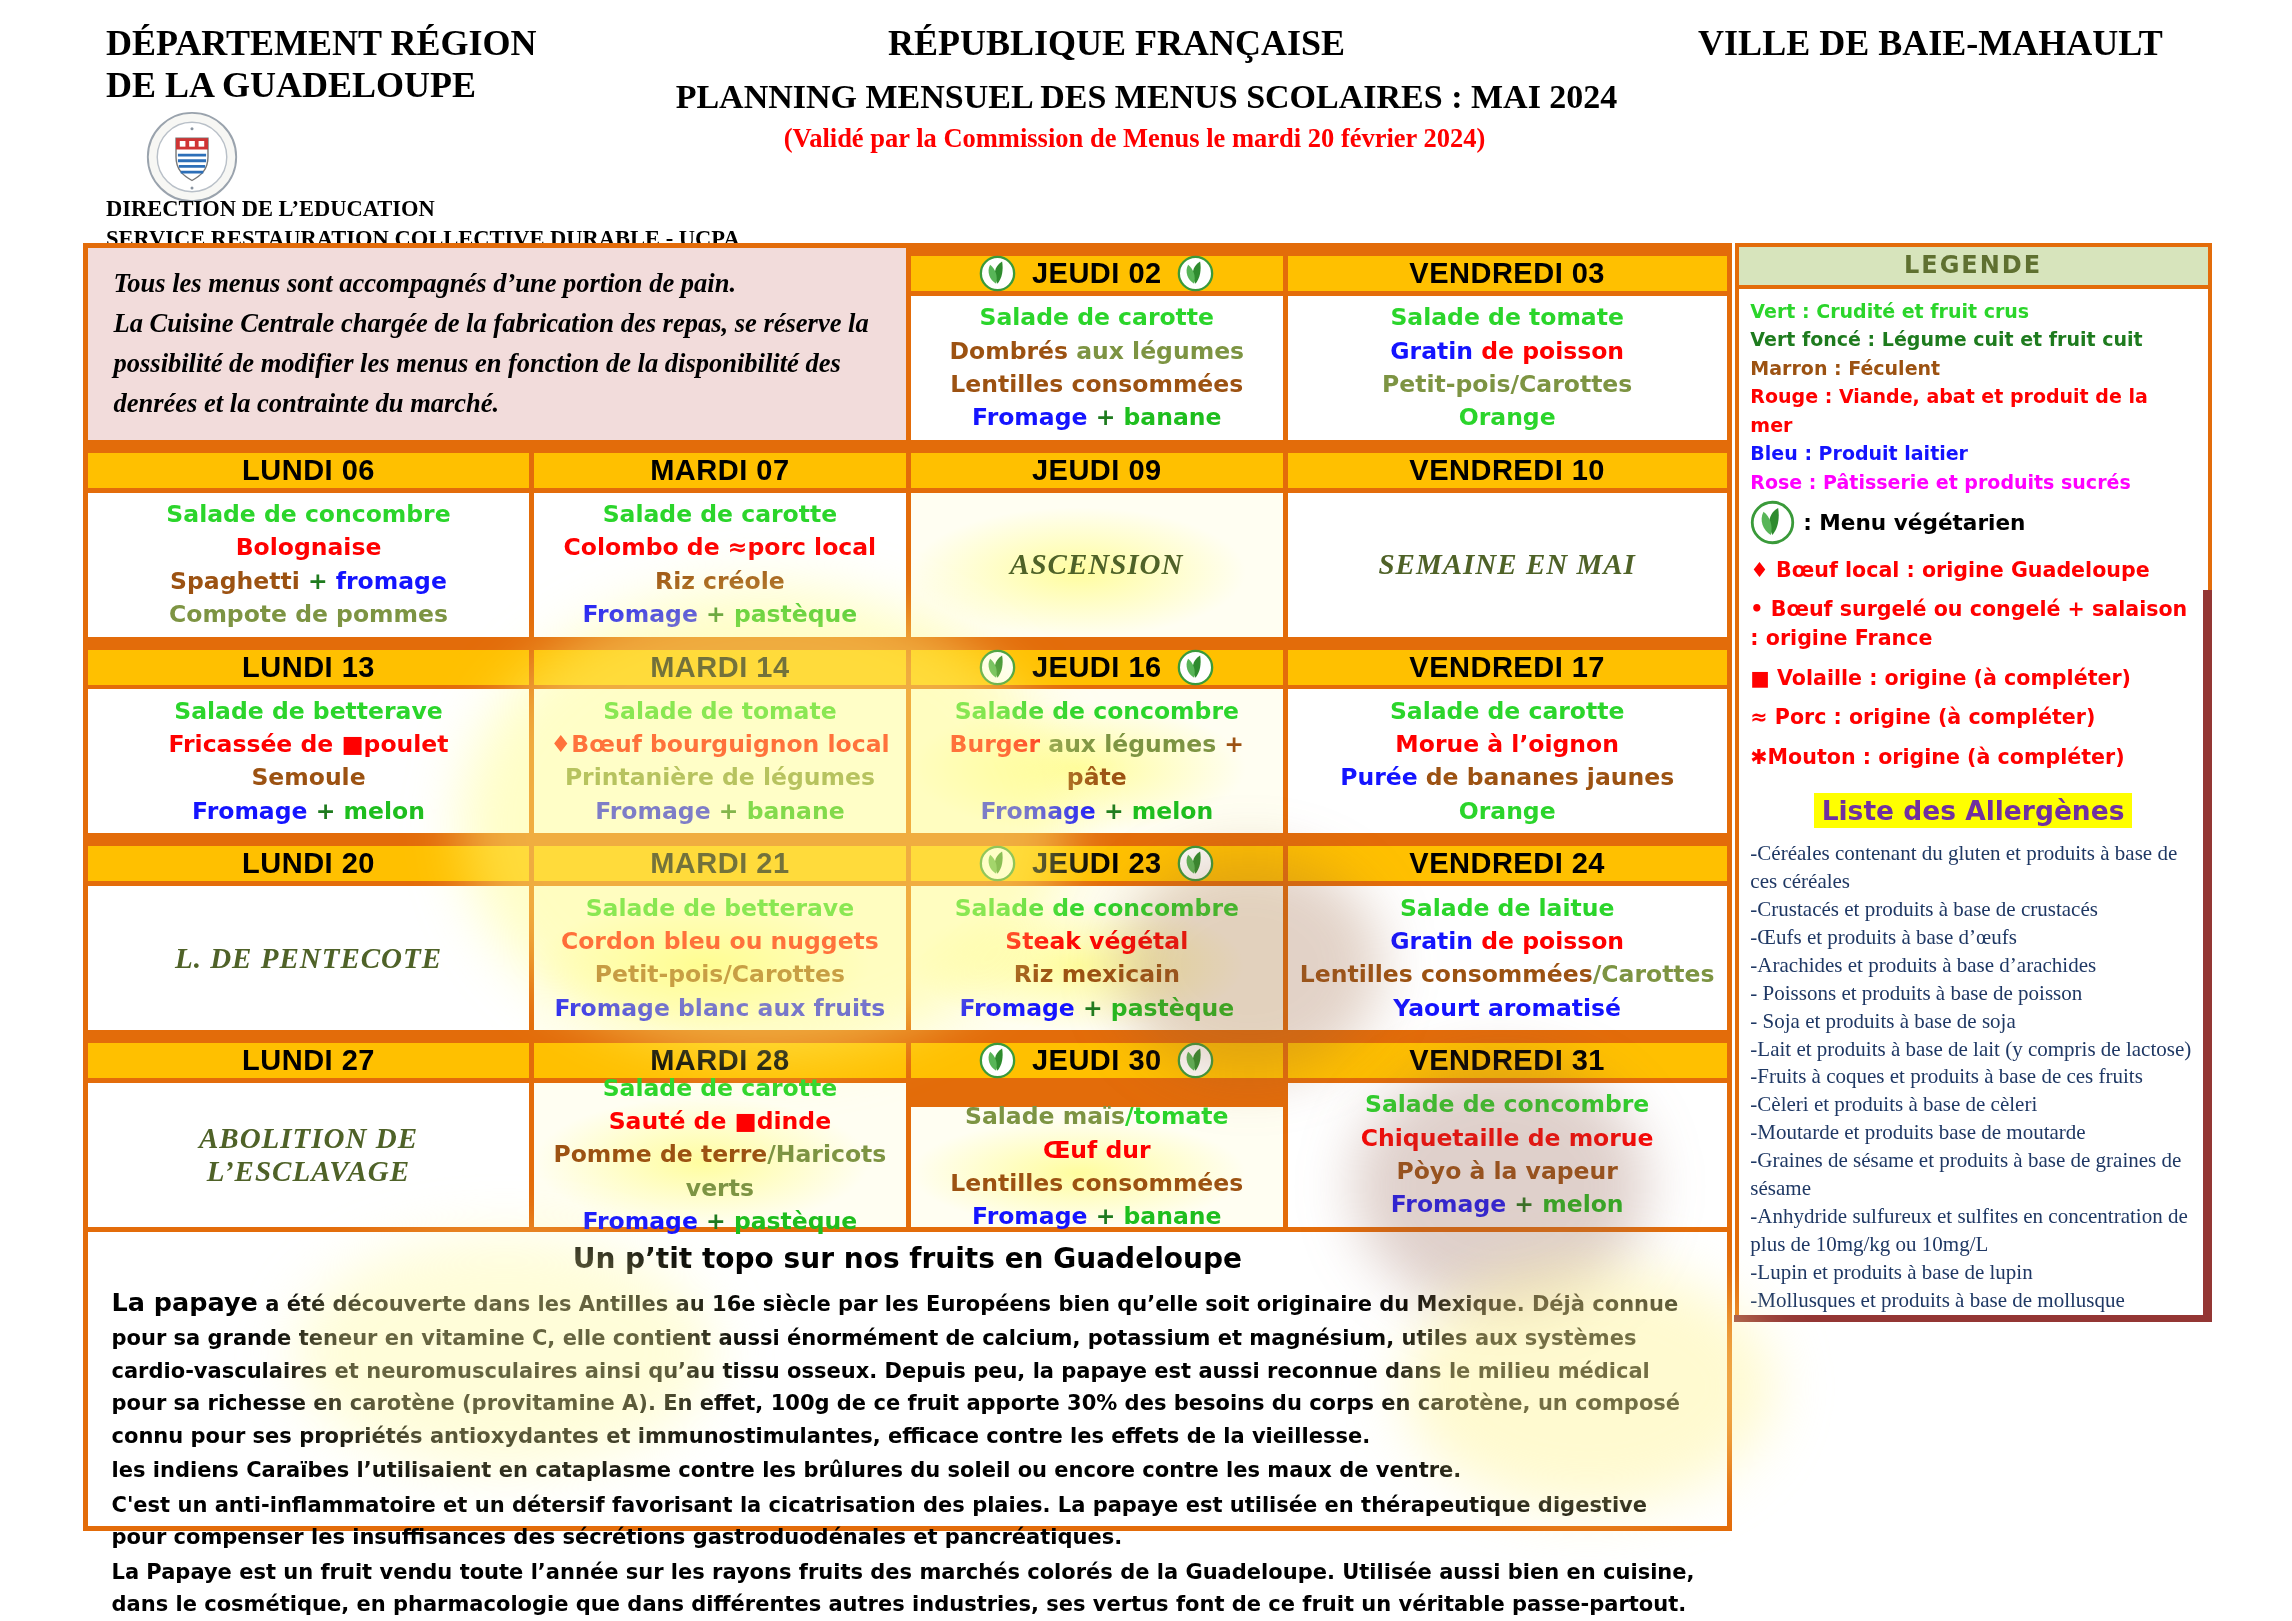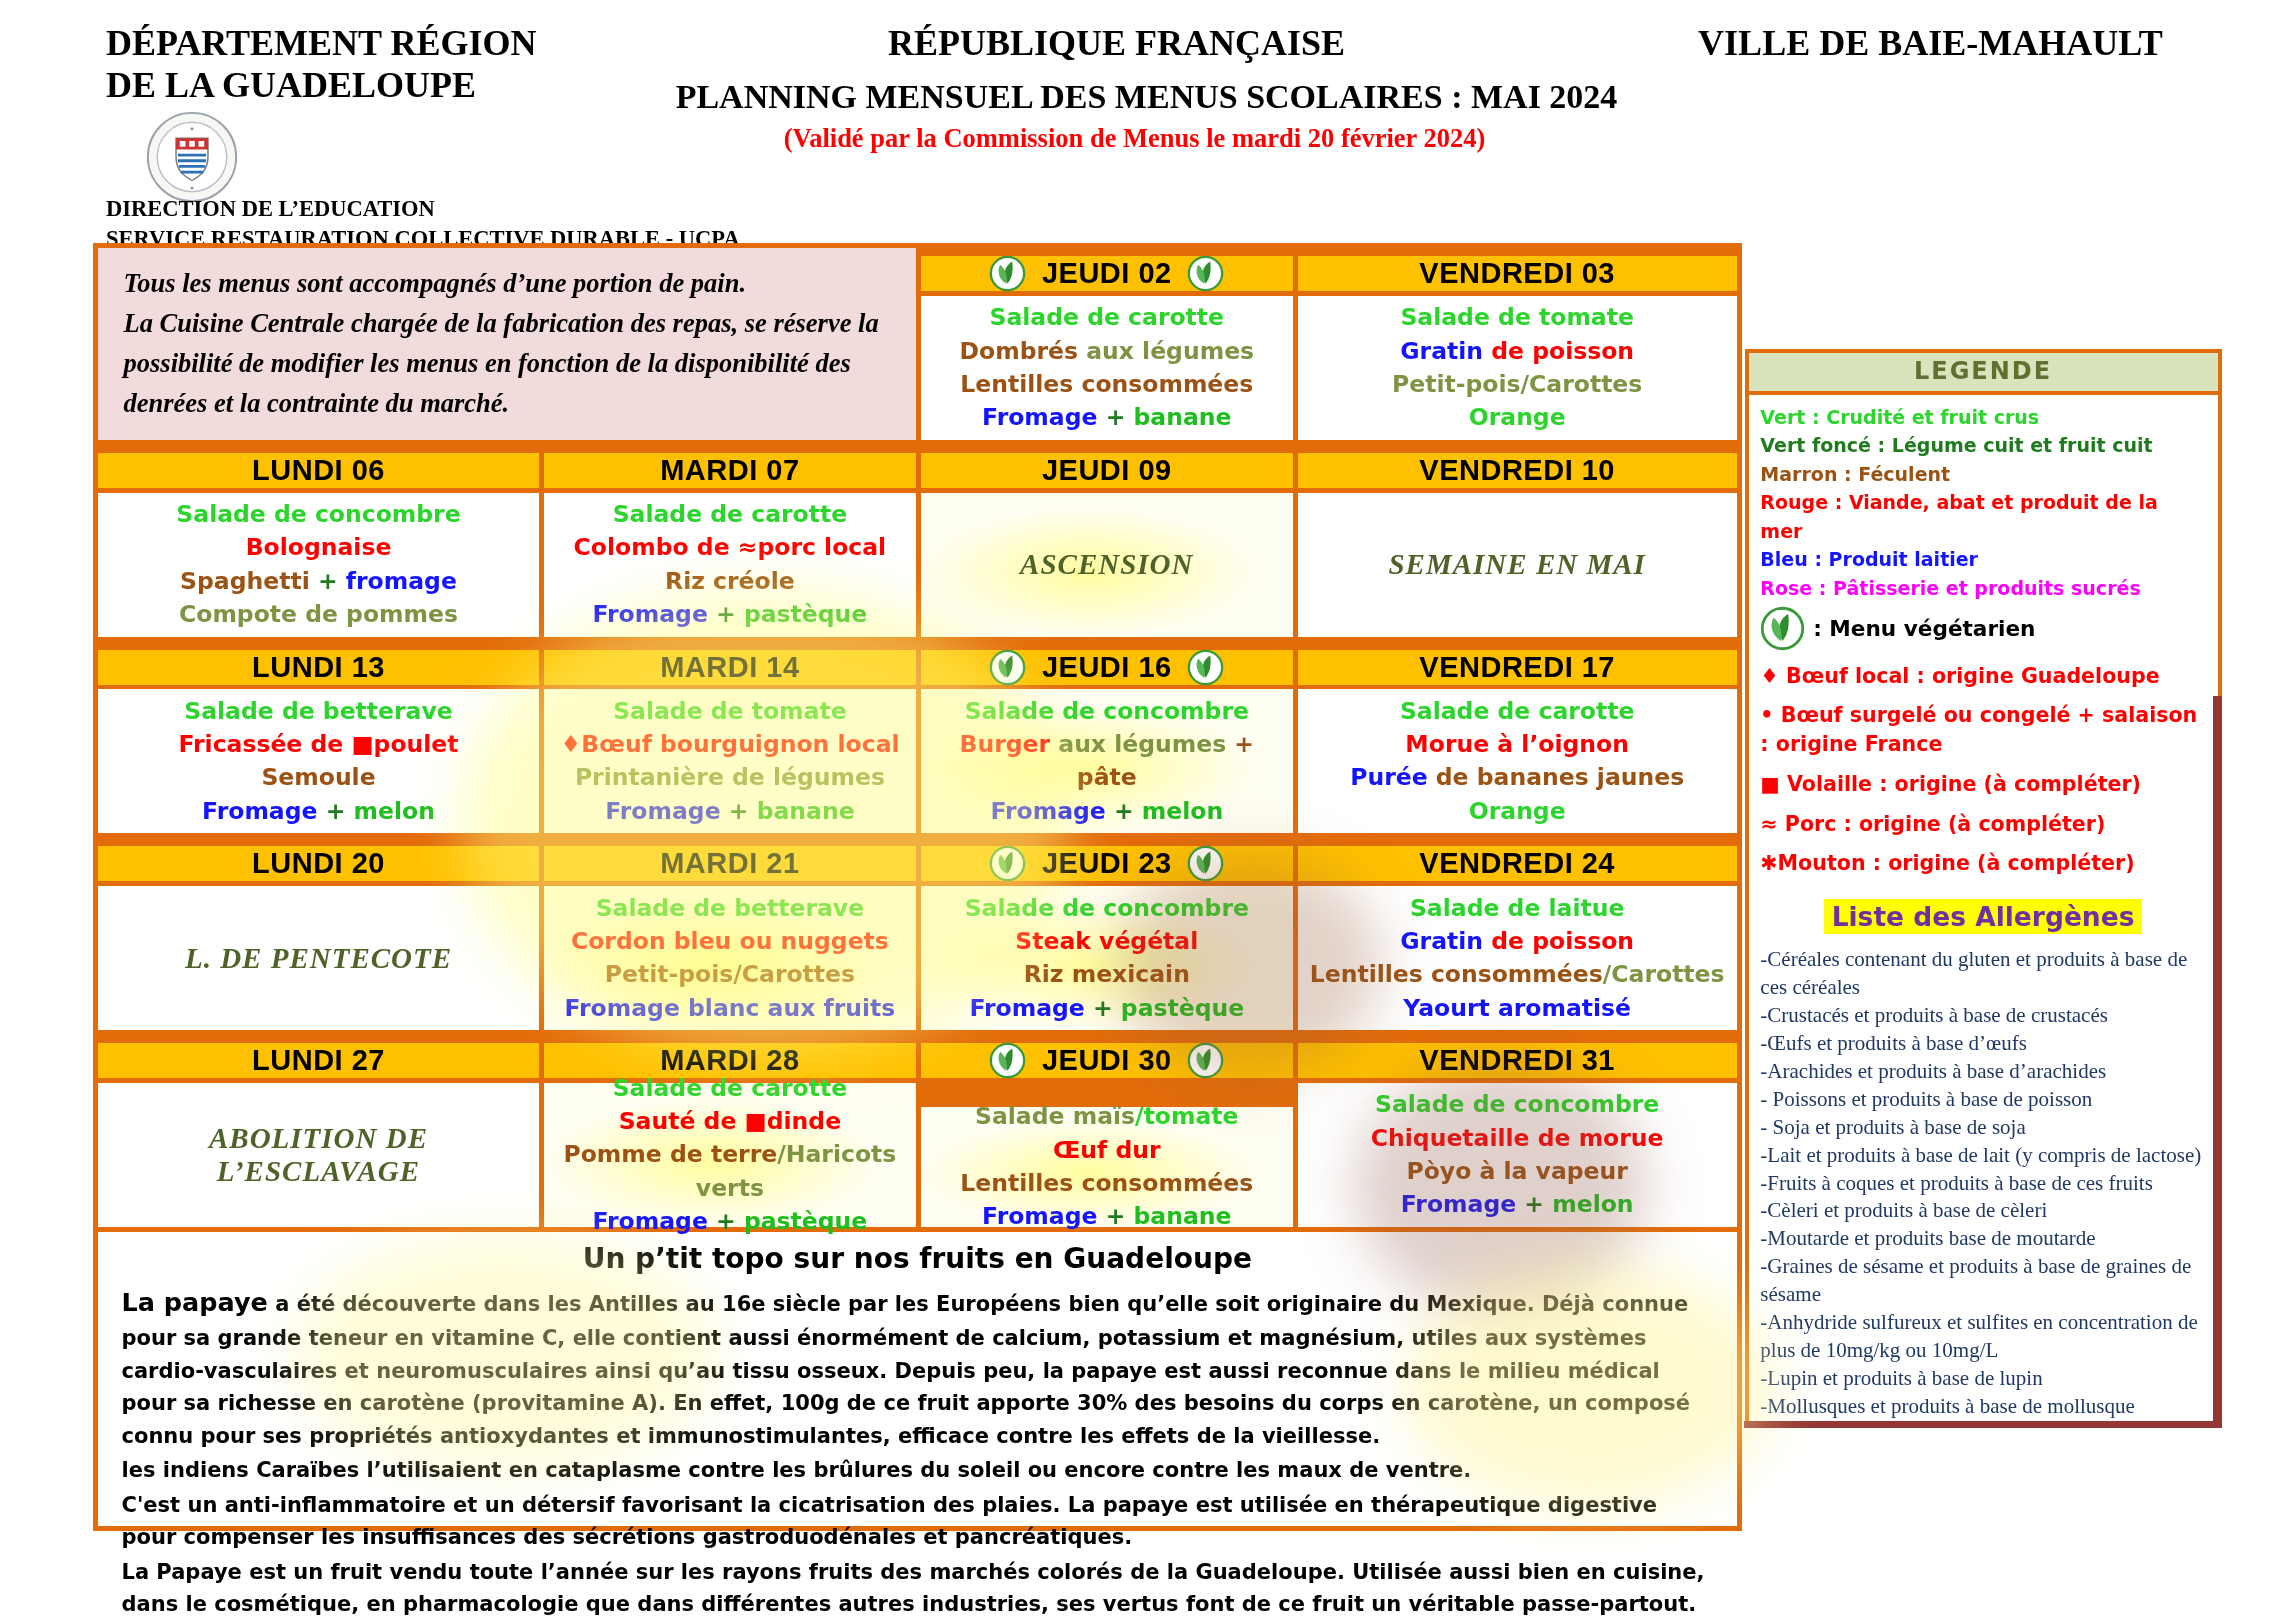--- a/index.html
+++ b/index.html
@@ -15,21 +15,21 @@
   .hdr-right{width:627px;text-align:center;}
   .main-title{position:absolute;top:78px;left:412px;right:412px;text-align:center;
               font-family:"Liberation Serif",serif;font-weight:bold;font-size:34px;color:#000;}
   .sub-title{position:absolute;top:123px;left:412px;right:436px;text-align:center;
              font-family:"Liberation Serif",serif;font-weight:bold;font-size:26.5px;color:#ff0000;}
   .logo{position:absolute;left:145px;top:110px;width:94px;height:94px;}
   .direction{position:absolute;left:106px;top:194px;font-family:"Liberation Serif",serif;
              font-weight:bold;font-size:22.5px;line-height:1.35;color:#000;}
 
   
-  .board{position:absolute;left:93px;top:243px;display:flex;align-items:center;}
+  .board{position:absolute;left:83px;top:243px;display:flex;align-items:flex-start;}
   .menus{border:5.9px solid #e36c0a;background:#e36c0a;display:grid;
          grid-template-columns:441px 372px 372px 439px;
          grid-template-rows:43px 144px 43px 144px 43px 144px 43px 144px 43px 144px 294px;
          gap:4.9px;}
   .day-header{background:#ffc000;display:flex;align-items:center;justify-content:center;gap:15.7px;
               font-weight:bold;font-size:29px;color:#000;letter-spacing:0.5px;margin-top:8px;}
   .day-cell{background:#fff;display:flex;flex-direction:column;justify-content:center;align-items:center;
             padding:3.9px 5.9px;text-align:center;}
   .day-cell.tint{background:
       radial-gradient(closest-side at 45% 55%, rgba(255,253,150,.9), rgba(255,253,150,0)), #fffef2;}

